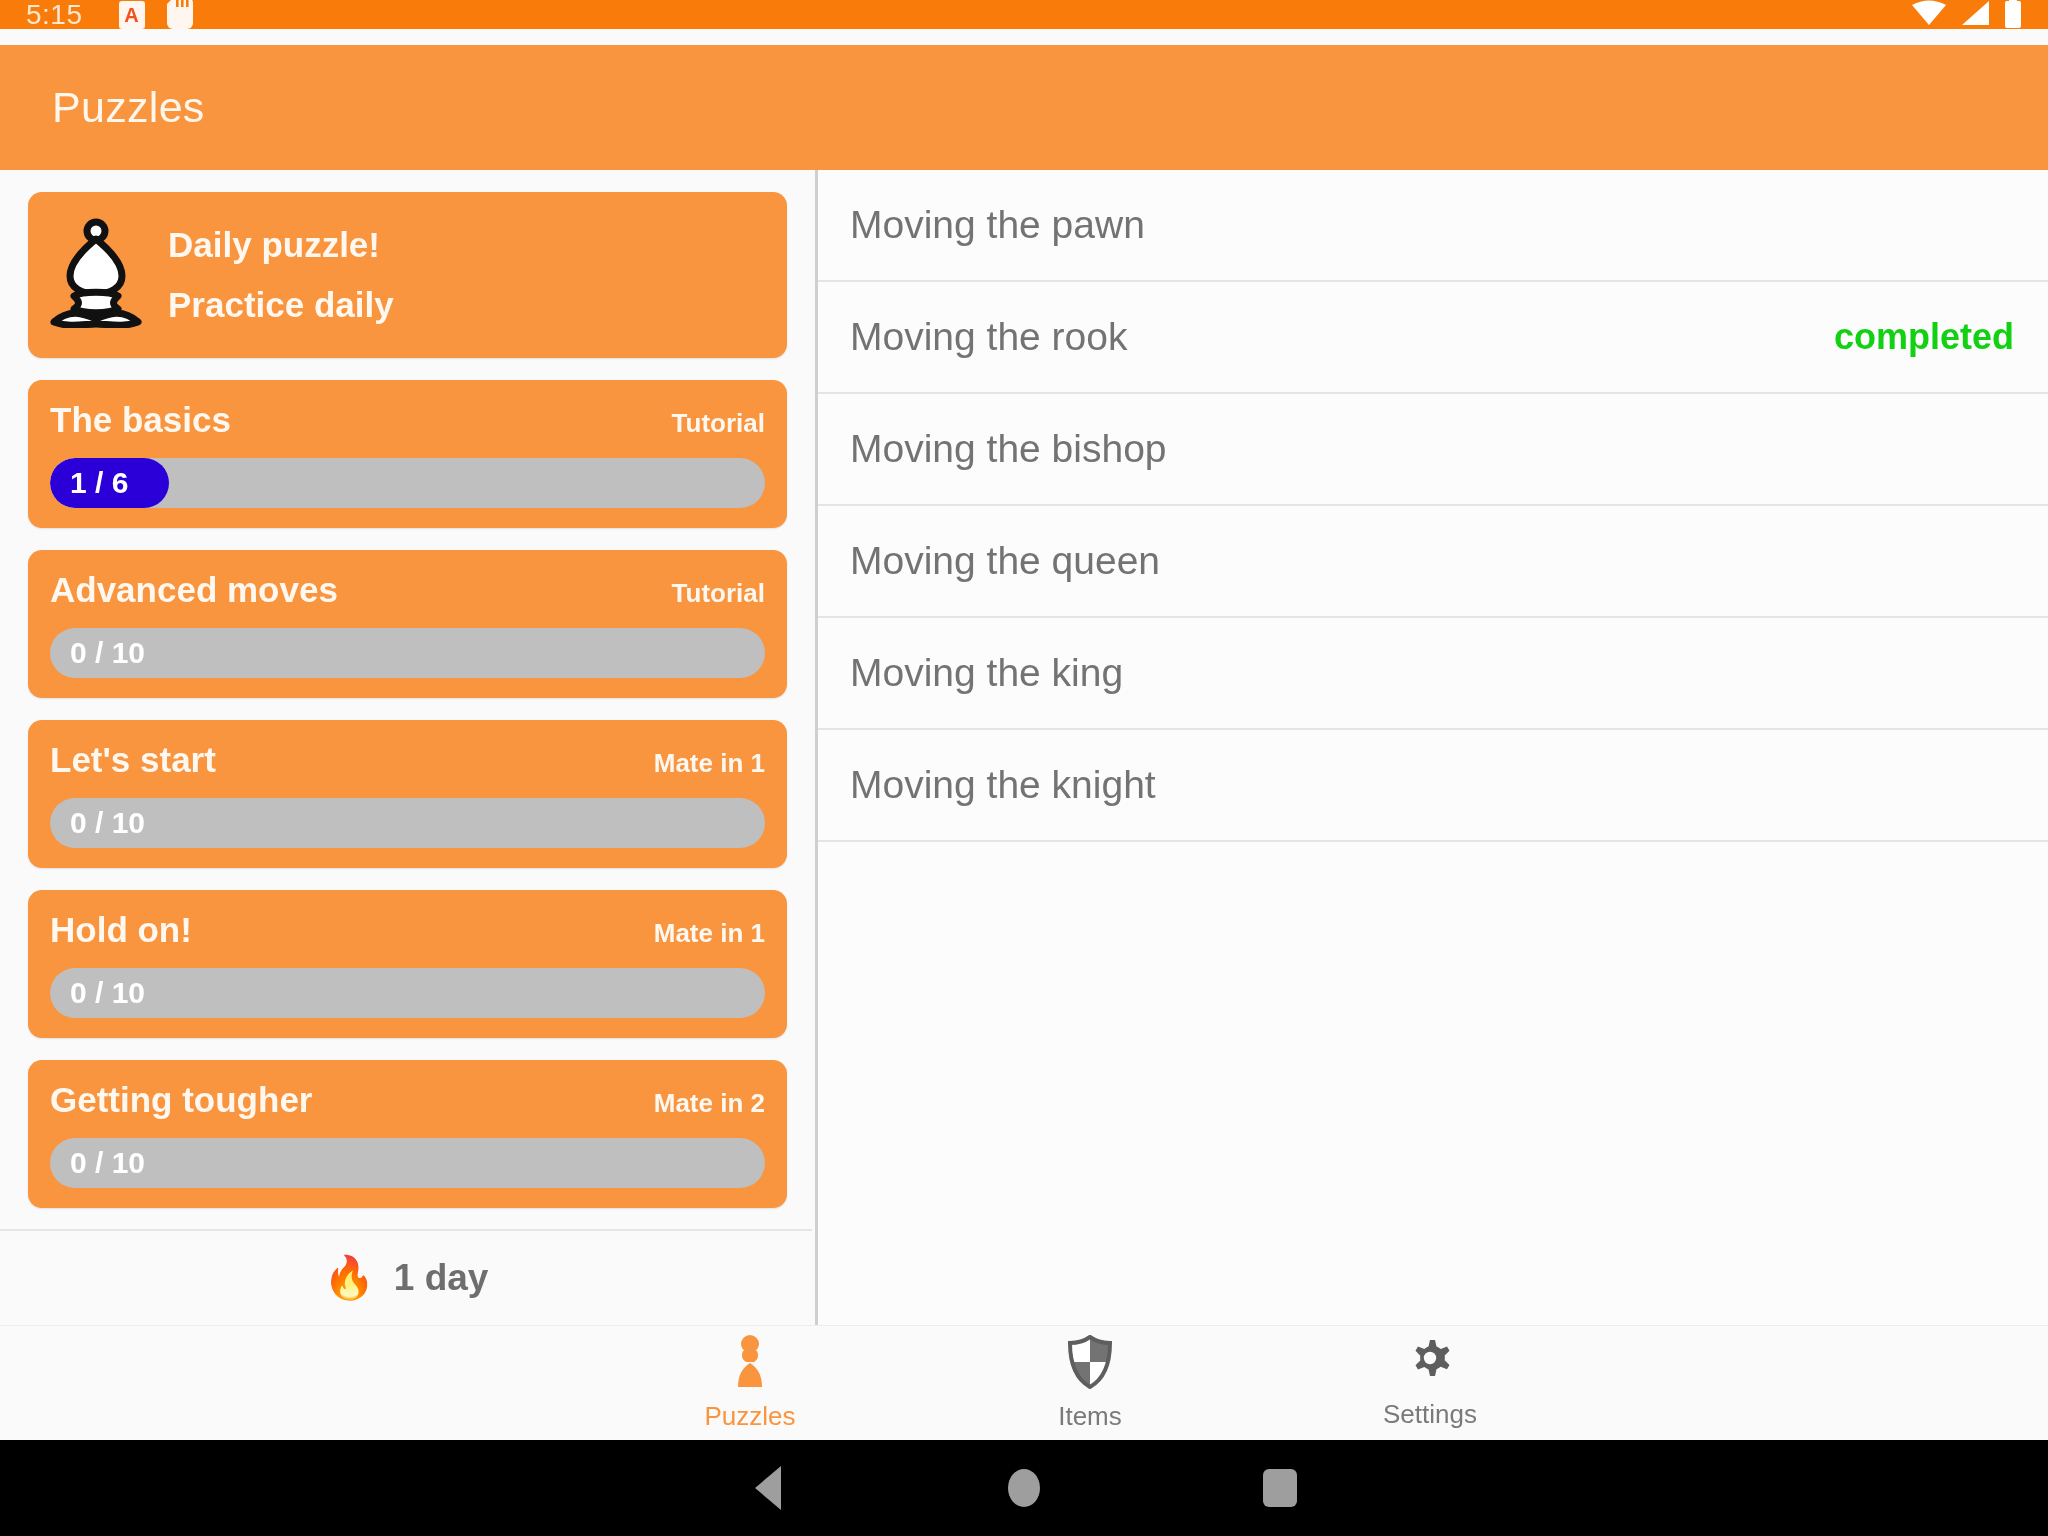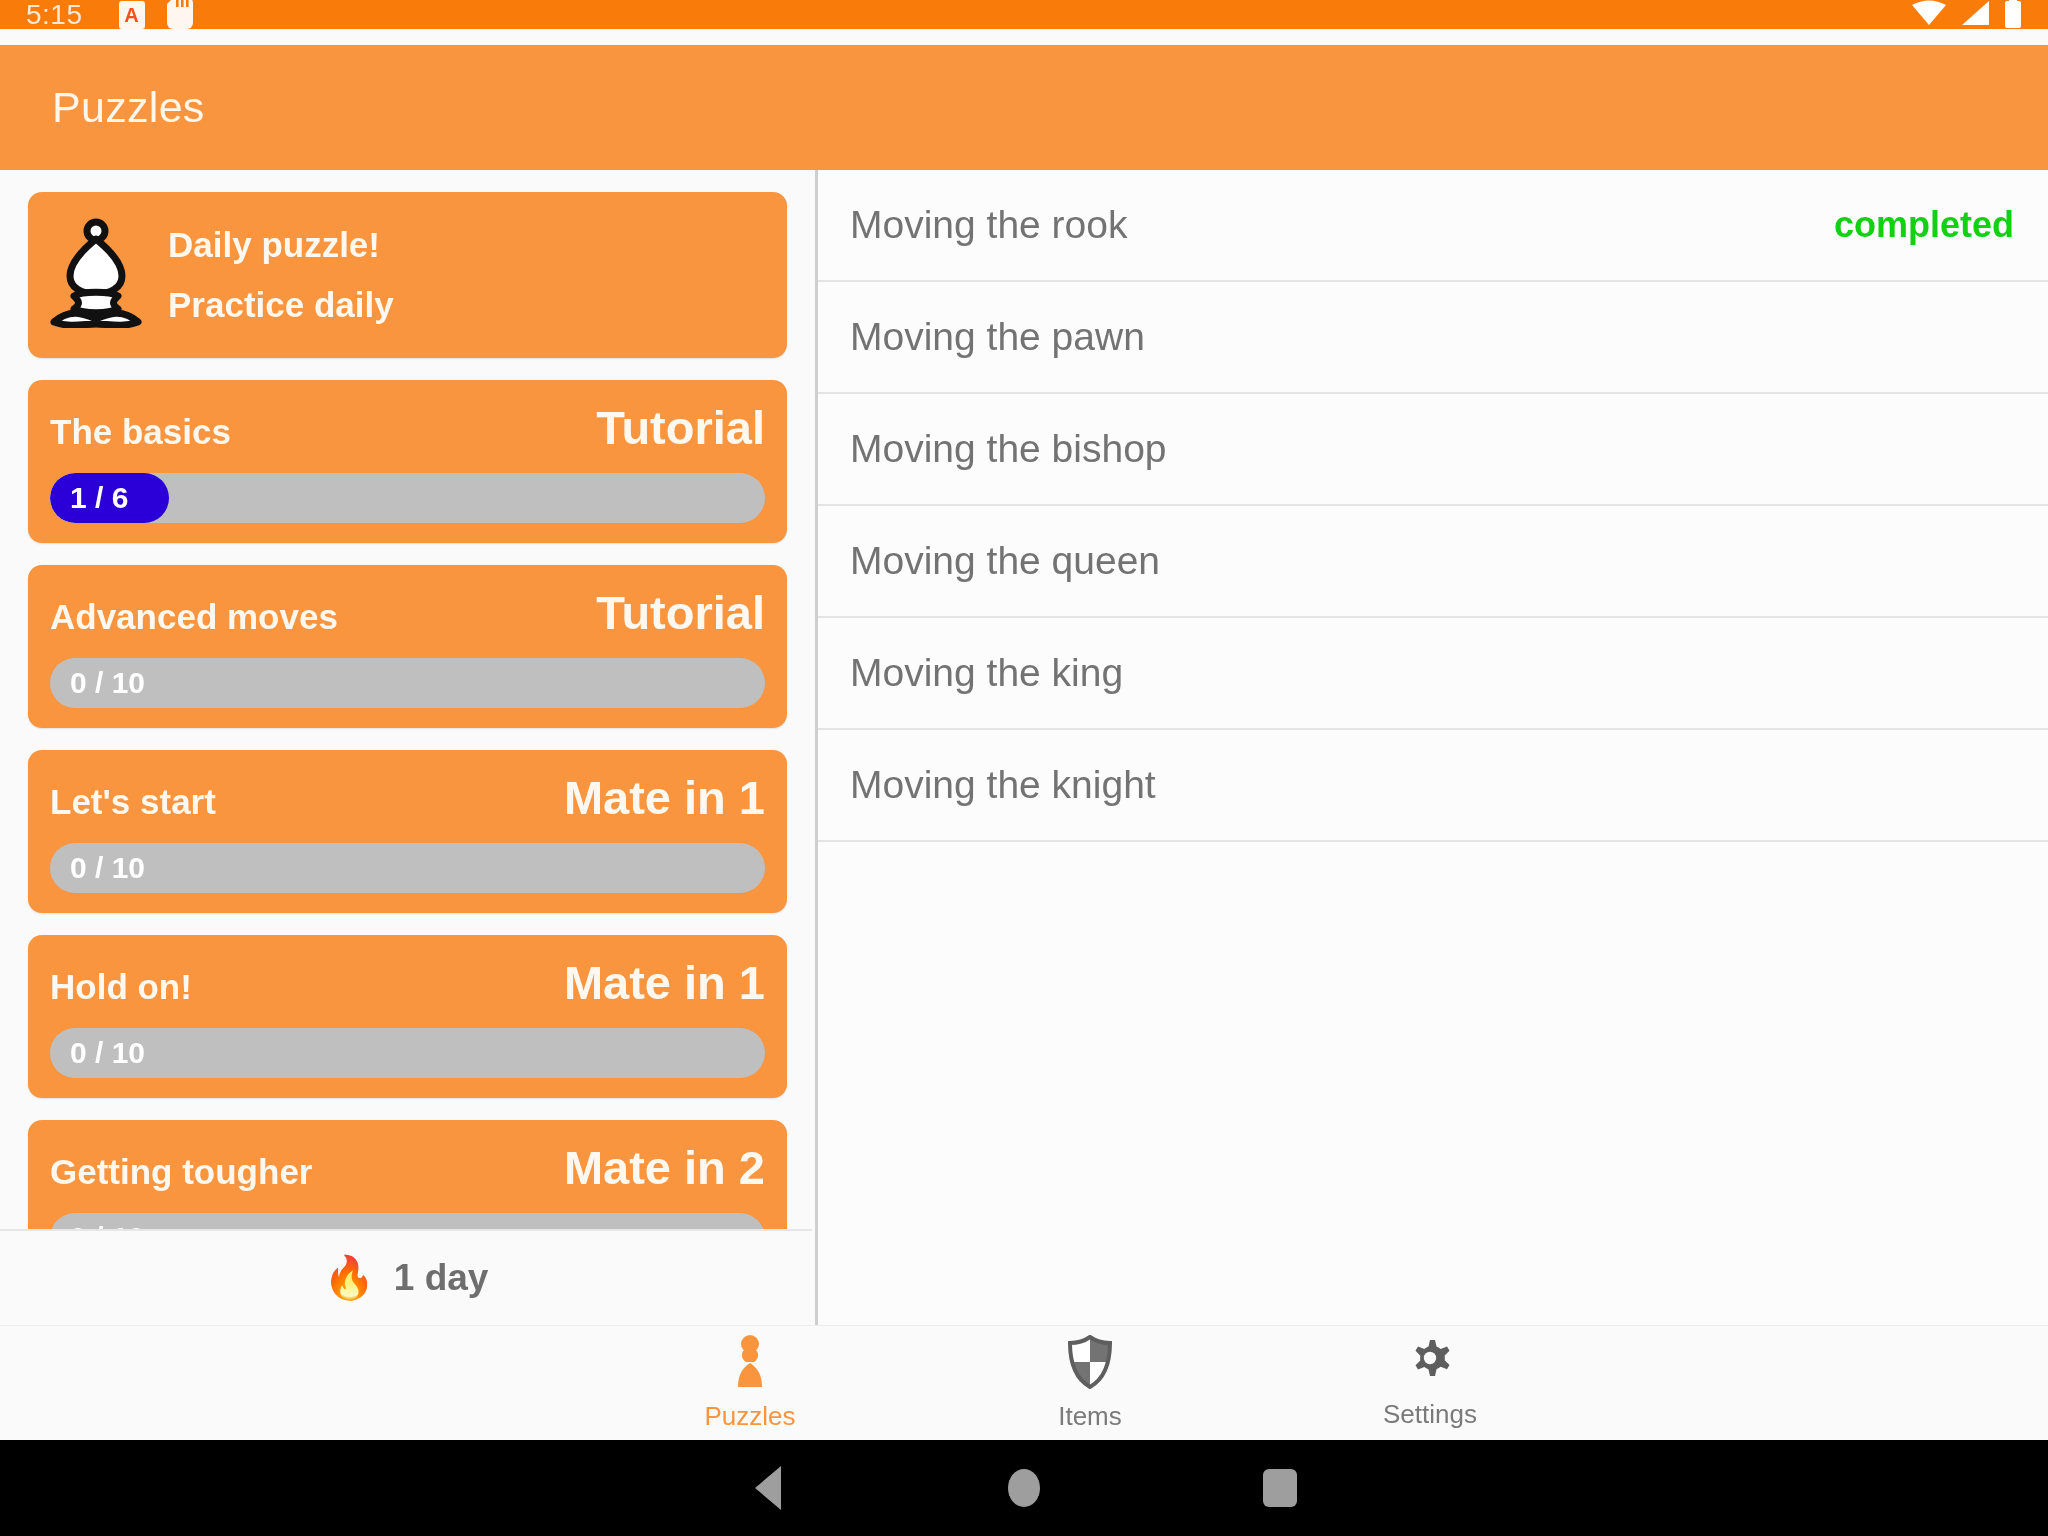--- a/index.html
+++ b/index.html
@@ -59,21 +59,21 @@
     padding: 26px 22px; min-height: 145px;
   }
   .daily-texts { display: flex; flex-direction: column; gap: 20px; }
   .daily-line { color: #FFF8F0; font-size: 35px; font-weight: bold; }
 
   .card-head {
     display: flex; justify-content: space-between; align-items: baseline;
     margin-bottom: 18px;
   }
   .card-title { color: #FFF8F0; font-size: 35px; font-weight: bold; }
-  .card-tag   { color: #FFF8F0; font-size: 47px; font-weight: bold; }
+  .card-tag   { color: #FFF8F0; font-size: 26px; font-weight: bold; }
 
   .progress {
     position: relative; height: 50px; width: 100%;
     background: #BFBFBF; border-radius: 25px; overflow: hidden;
   }
   .progress-fill {
     position: absolute; left: 0; top: 0; bottom: 0;
     background: #2B00D8; border-radius: 25px;
   }
   .progress-label {
@@ -253,26 +253,26 @@
       </div>
 
       <div class="streak-bar">
         <span class="streak-flame">🔥</span>
         <span class="streak-text">1 day</span>
       </div>
     </div>
 
     <div class="right-pane">
       <div class="lesson-row">
+        <span class="lesson-title">Moving the pawn</span>
+        <span class="lesson-status"></span>
+      </div>
+      <div class="lesson-row">
         <span class="lesson-title">Moving the rook</span>
         <span class="lesson-status">completed</span>
-      </div>
-      <div class="lesson-row">
-        <span class="lesson-title">Moving the pawn</span>
-        <span class="lesson-status"></span>
       </div>
       <div class="lesson-row">
         <span class="lesson-title">Moving the bishop</span>
         <span class="lesson-status"></span>
       </div>
       <div class="lesson-row">
         <span class="lesson-title">Moving the queen</span>
         <span class="lesson-status"></span>
       </div>
       <div class="lesson-row">

